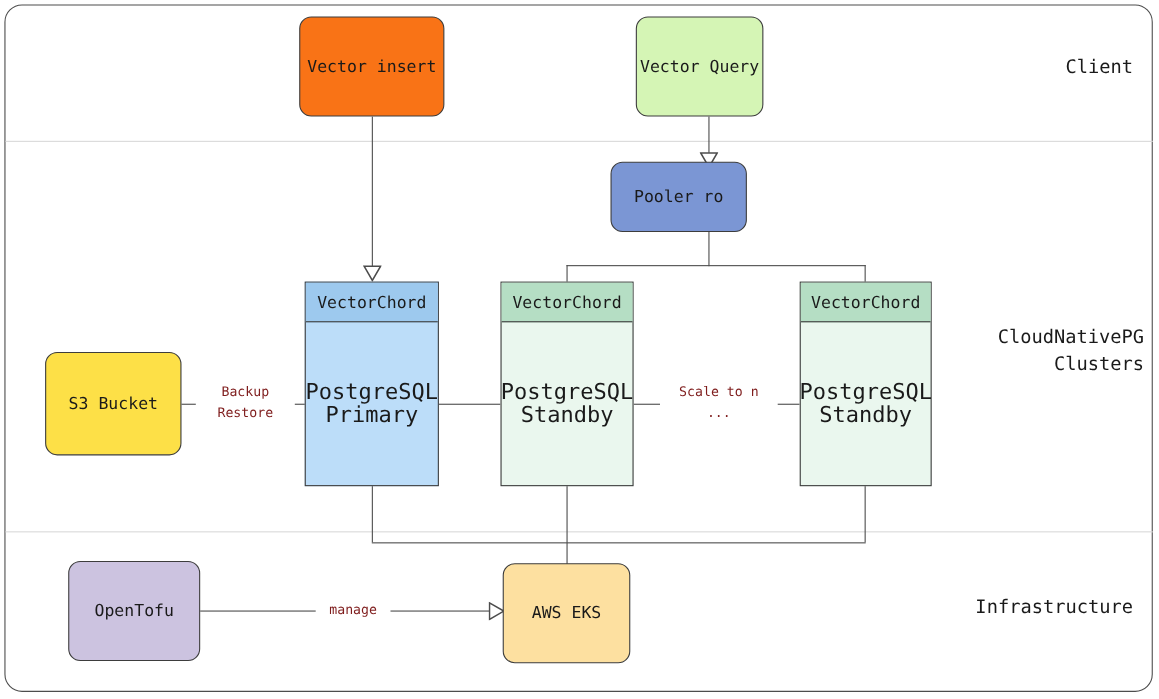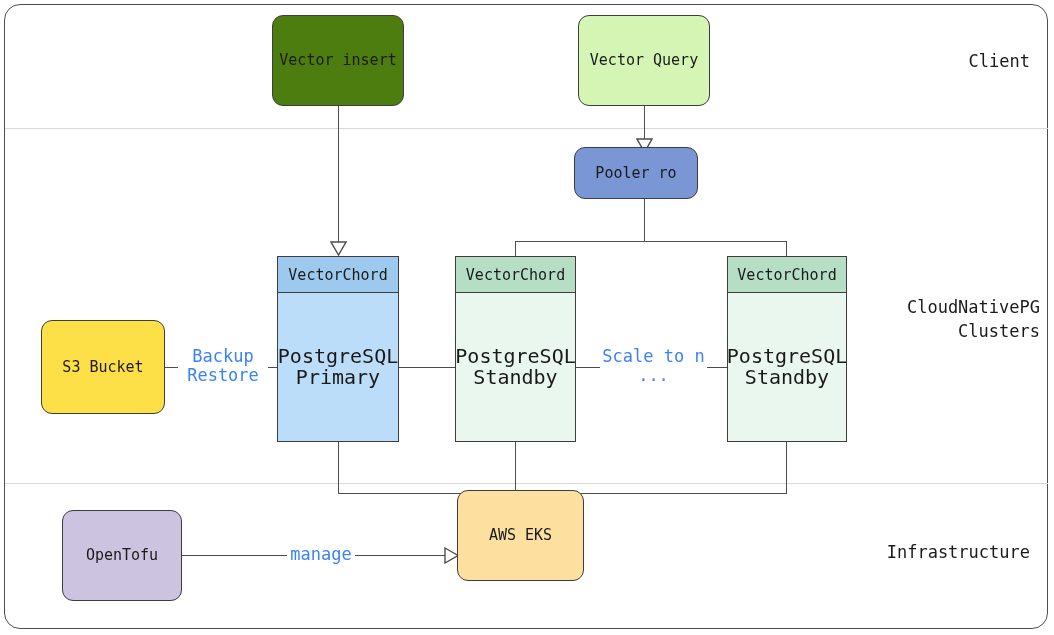--- a/index.html
+++ b/index.html
@@ -111,23 +111,23 @@
     position: absolute;
     z-index: 2;
   }
   .tri-right {
     position: absolute;
     z-index: 2;
   }
   
   .edge-label {
     position: absolute;
-    font-size: 17px;
+    font-size: 12px;
     line-height: 19px;
-    color: #3b82f6;
+    color: #7f1d1d;
     background: #ffffff;
     text-align: center;
     white-space: pre-line;
     z-index: 4;
     padding: 0 2px;
   }
 </style>
 </head>
 <body>
 
@@ -167,25 +167,25 @@
   <div class="edge-v" style="left:338px; top:441px; height:52px;"></div>
   <div class="edge-v" style="left:515px; top:441px; height:74px;"></div>
   <div class="edge-v" style="left:786px; top:441px; height:52px;"></div>
   <div class="edge-h" style="left:338px; top:493px; width:449px;"></div>
 
   <div class="edge-h" style="left:182px; top:555px; width:265px;"></div>
   <svg class="tri-right" style="left:444px; top:547px;" width="16" height="17" viewBox="0 0 16 17">
     <polygon points="1,1 14,8.5 1,16" fill="#ffffff" stroke="#4d4d4d" stroke-width="1.4"></polygon>
   </svg>
 
-  <div class="node rounded" style="left:272px; top:15px; width:132px; height:91px; background:#4d7c0f;">Vector insert</div>
-
-  <div class="node rounded" style="left:578px; top:15px; width:132px; height:91px; background:#d5f5b5;">Vector Query</div>
-
-  <div class="node rounded" style="left:574px; top:147px; width:124px; height:52px; background:#7b96d4;">Pooler ro</div>
+  <div class="node rounded" style="left:272px; top:15px; width:132px; height:91px; background:#f97316;">Vector insert</div>
+
+  <div class="node rounded" style="left:578px; top:15px; width:116px; height:91px; background:#d5f5b5;">Vector Query</div>
+
+  <div class="node rounded" style="left:555px; top:147px; width:124px; height:64px; background:#7b96d4;">Pooler ro</div>
 
   <div class="node rounded" style="left:41px; top:320px; width:124px; height:94px; background:#fde047;">S3 Bucket</div>
 
   <div class="dbnode" style="left:277px; top:256px; width:122px; height:186px; background:#bcddf9;">
     <div class="db-header" style="background:#9dc9ee;">VectorChord</div>
     <div class="db-body">PostgreSQL
 Primary</div>
   </div>
 
   <div class="dbnode" style="left:455px; top:256px; width:121px; height:186px; background:#eaf7ee;">
@@ -195,21 +195,21 @@
   </div>
 
   <div class="dbnode" style="left:727px; top:256px; width:120px; height:186px; background:#eaf7ee;">
     <div class="db-header" style="background:#b5dec4;">VectorChord</div>
     <div class="db-body">PostgreSQL
 Standby</div>
   </div>
 
   <div class="node rounded" style="left:62px; top:510px; width:120px; height:91px; background:#ccc3e0;">OpenTofu</div>
 
-  <div class="node rounded" style="left:457px; top:490px; width:127px; height:91px; background:#fde0a0;">AWS EKS</div>
+  <div class="node rounded" style="left:457px; top:512px; width:116px; height:91px; background:#fde0a0;">AWS EKS</div>
 
   <div class="edge-label" style="left:178px; top:347px; width:86px;">Backup
 Restore</div>
 
   <div class="edge-label" style="left:600px; top:347px; width:103px;">Scale to n
 ...</div>
 
   <div class="edge-label" style="left:287px; top:545px; width:64px;">manage</div>
 
 </div>

